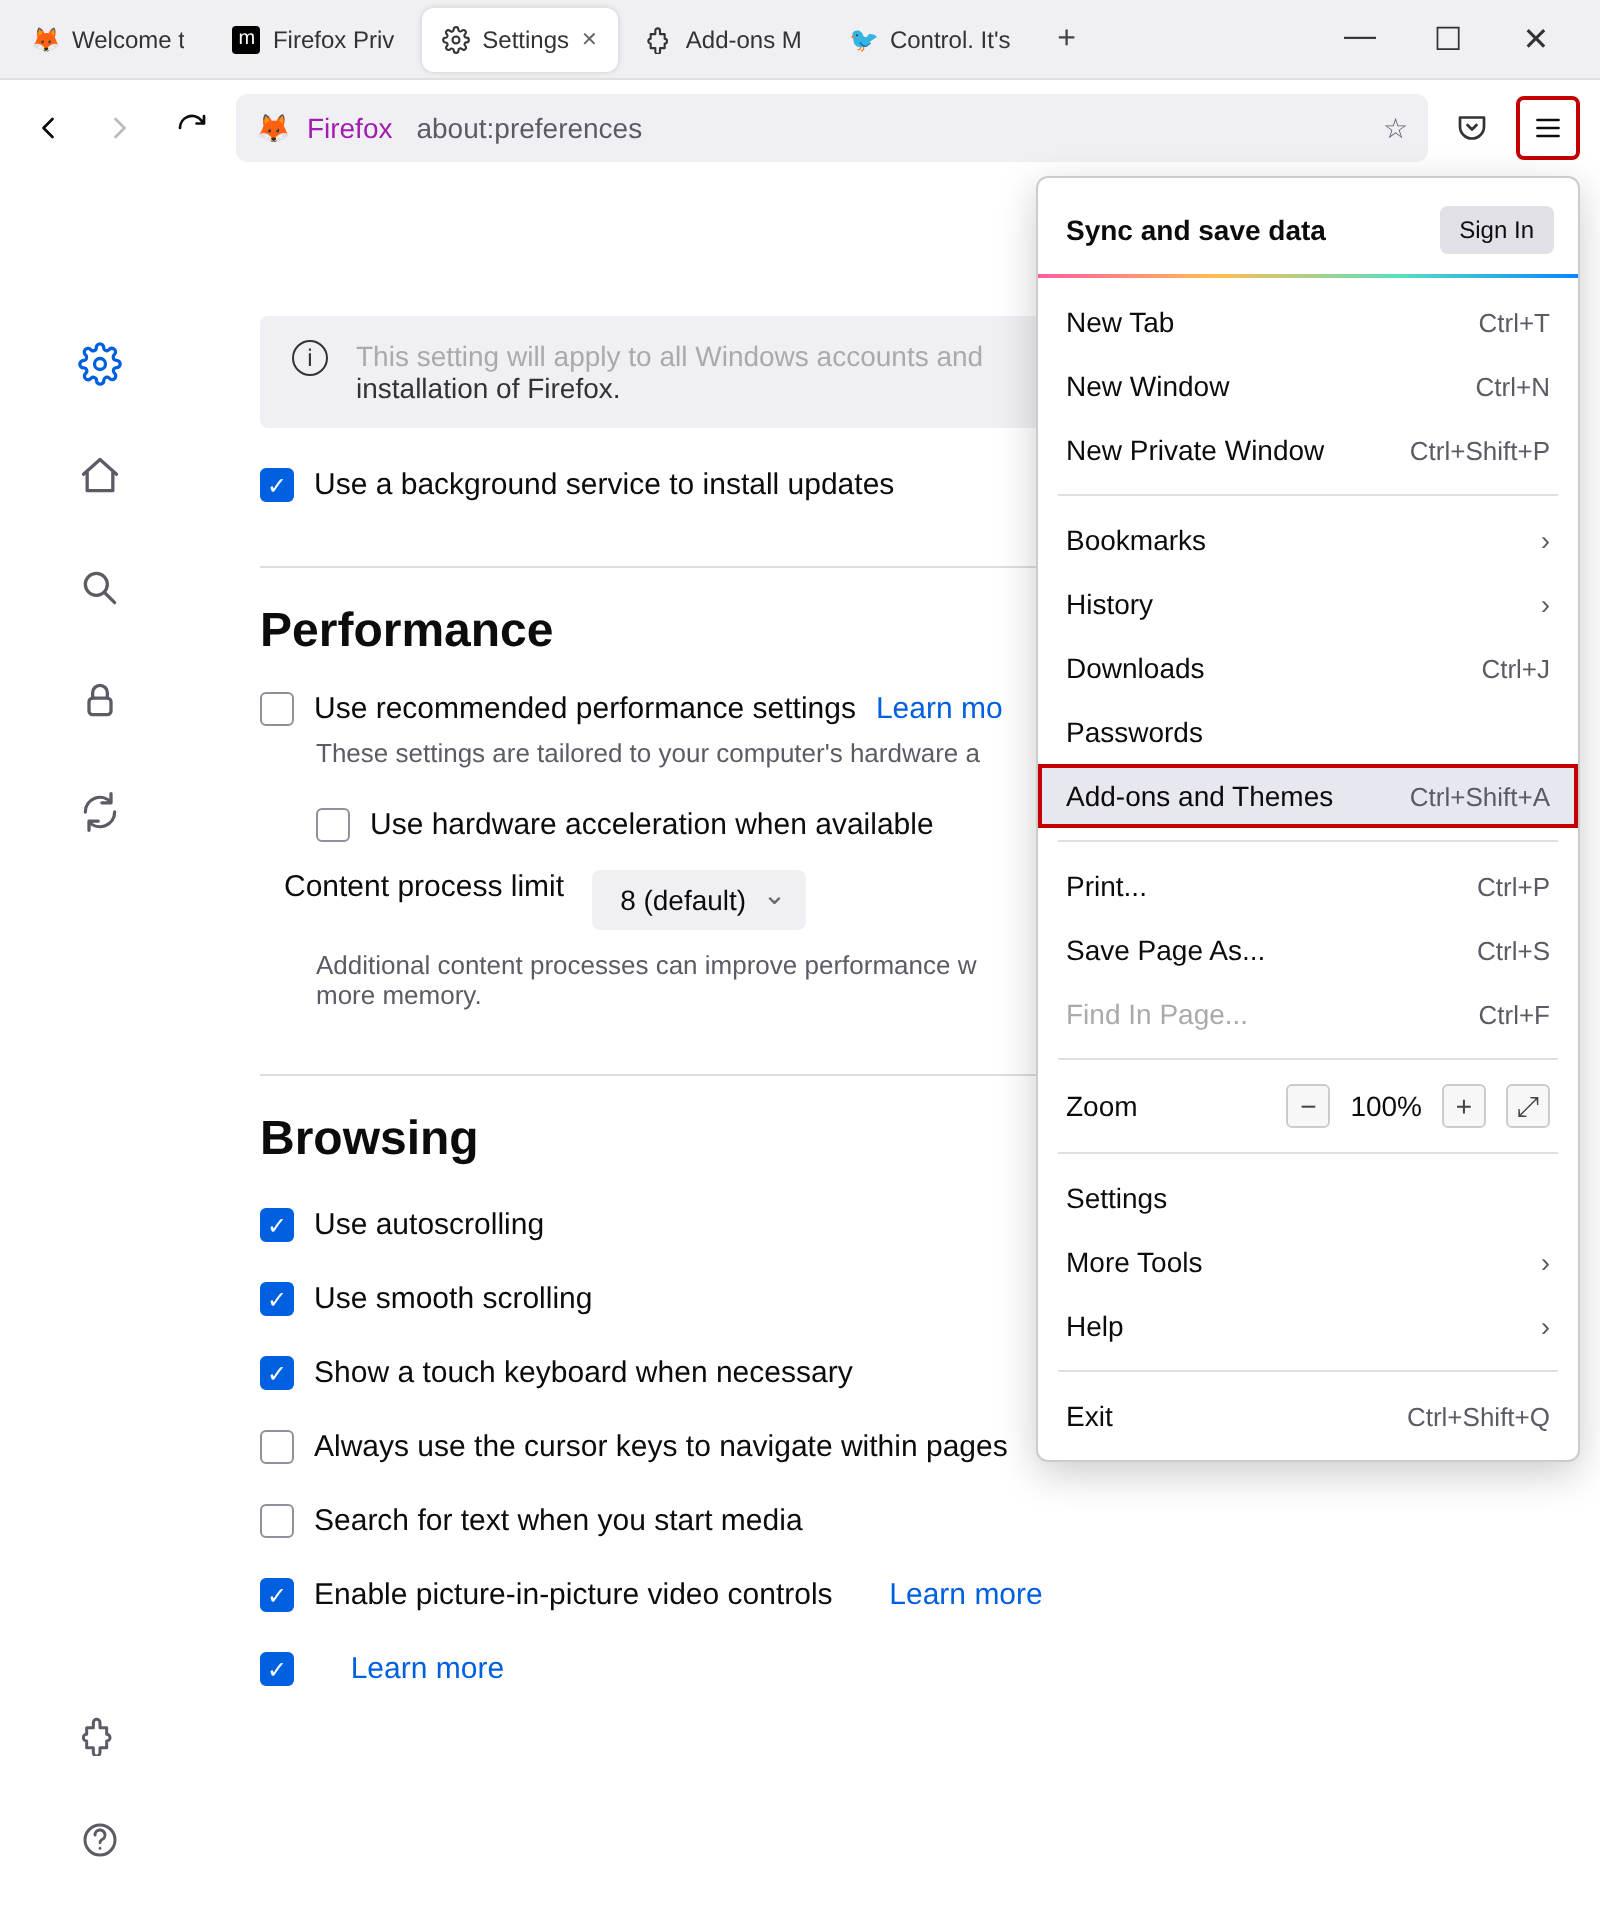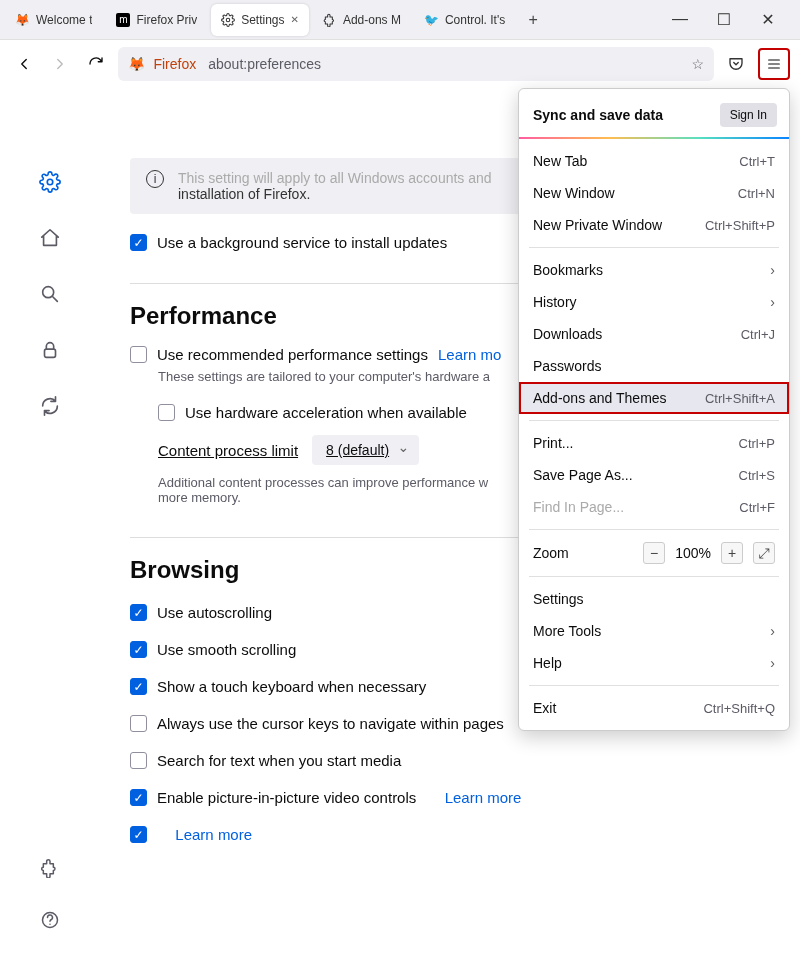--- a/index.html
+++ b/index.html
@@ -11,41 +11,41 @@
   .tab .label { overflow: hidden; text-overflow: ellipsis; flex:1; }
   .tab .close { font-size: 10px; color: #666; }
   .newtab { width: 28px; height: 28px; display:flex; align-items:center; justify-content:center; border-radius:4px; color:#444; }
   .wincontrols { margin-left:auto; display:flex; gap:20px; padding-right:14px; color:#333; }
   .wincontrols span { width:24px; text-align:center; }
 
   .toolbar { display:flex; align-items:center; height:48px; padding:0 10px; gap:8px; }
   .navbtn { width:28px; height:28px; display:flex; align-items:center; justify-content:center; color:#0c0c0d; border-radius:4px; }
   .navbtn.disabled { color:#bbb; }
   .addr { flex:1; display:flex; align-items:center; gap:8px; background:#f0f0f4; border-radius:6px; height:34px; padding:0 10px; color:#5b5b66; font-size:14px; }
-  .addr .identity { color:#c2410c; font-weight:500; margin-right:4px; }
+  .addr .identity { color:#a21caf; font-weight:500; margin-right:4px; }
   .hamburger-wrap { width:32px; height:32px; display:flex; align-items:center; justify-content:center; border-radius:4px; border:2px solid #c50000; }
   .pocket { width:28px; height:28px; display:flex; align-items:center; justify-content:center; color:#333; }
 
   .content { position:absolute; top:88px; left:0; right:0; bottom:0; display:flex; }
   .sidebar { width:100px; display:flex; flex-direction:column; align-items:center; padding-top:80px; gap:28px; position:relative; }
   .sidebtn { width:28px; height:28px; display:flex; align-items:center; justify-content:center; color:#5b5b66; }
   .sidebtn.active { color:#0060df; }
   .sidebottom { position:absolute; bottom:24px; display:flex; flex-direction:column; align-items:center; gap:24px; }
 
   .main { flex:1; padding:70px 30px 0 30px; font-size:15px; color:#0c0c0d; overflow:hidden; }
   .infobox { background:#f0f0f4; border-radius:4px; padding:12px 16px 12px 48px; position:relative; font-size:14px; color:#333; width:560px; }
   .infobox .iicon { position:absolute; left:16px; top:12px; width:18px; height:18px; border:1.5px solid #333; border-radius:50%; display:flex; align-items:center; justify-content:center; font-size:12px; }
   .row { display:flex; align-items:center; gap:10px; margin-top:20px; font-size:15px; }
   .check { width:17px; height:17px; border:1.5px solid #8f8f9d; border-radius:3px; display:inline-flex; align-items:center; justify-content:center; flex-shrink:0; }
   .check.checked { background:#0060df; border-color:#0060df; color:#fff; font-size:12px; }
   .section-divider { border:none; border-top:1px solid #ddd; margin:32px 0 18px 0; width:560px; }
   h2 { font-size:24px; font-weight:600; margin:0 0 16px 0; }
   .sub { color:#5b5b66; font-size:13px; margin-top:6px; margin-left:28px; }
   .lm { color:#0060df; cursor:pointer; }
-  .select-row { display:flex; align-items:center; gap:14px; margin-top:14px; margin-left:28px; font-size:15px;text-decoration:underline; }
+  .select-row { display:flex; gap:14px; margin-top:14px; margin-left:12px; font-size:15px; }
   .dropdown { background:#f0f0f4; border-radius:4px; padding:7px 30px 7px 14px; position:relative; font-size:14px; }
   .dropdown::after { content:"⌄"; position:absolute; right:10px; top:4px; color:#666; }
   .indent2 { margin-left:28px; }
 
   .appmenu { position:absolute; top:88px; right:10px; width:272px; background:#fff; border:1px solid #ccc; border-radius:6px; box-shadow:0 6px 20px rgba(0,0,0,0.2); padding:10px 0 6px 0; font-size:14px; color:#0c0c0d; z-index:10; }
   .appmenu .headrow { display:flex; align-items:center; justify-content:space-between; padding:4px 12px 10px 14px; font-weight:600; }
   .signin { background:#e0e0e6; border-radius:4px; padding:5px 10px; font-size:12px; font-weight:500; }
   .gradient { height:2px; background:linear-gradient(90deg,#ff5ca1,#ffbd4f,#58e0c0,#0a84ff); margin:0 0 6px 0; }
   .mitem { display:flex; align-items:center; justify-content:space-between; padding:8px 14px; cursor:pointer; }
   .mitem:hover, .mitem.highlighted { background:#e7e7ef; }

